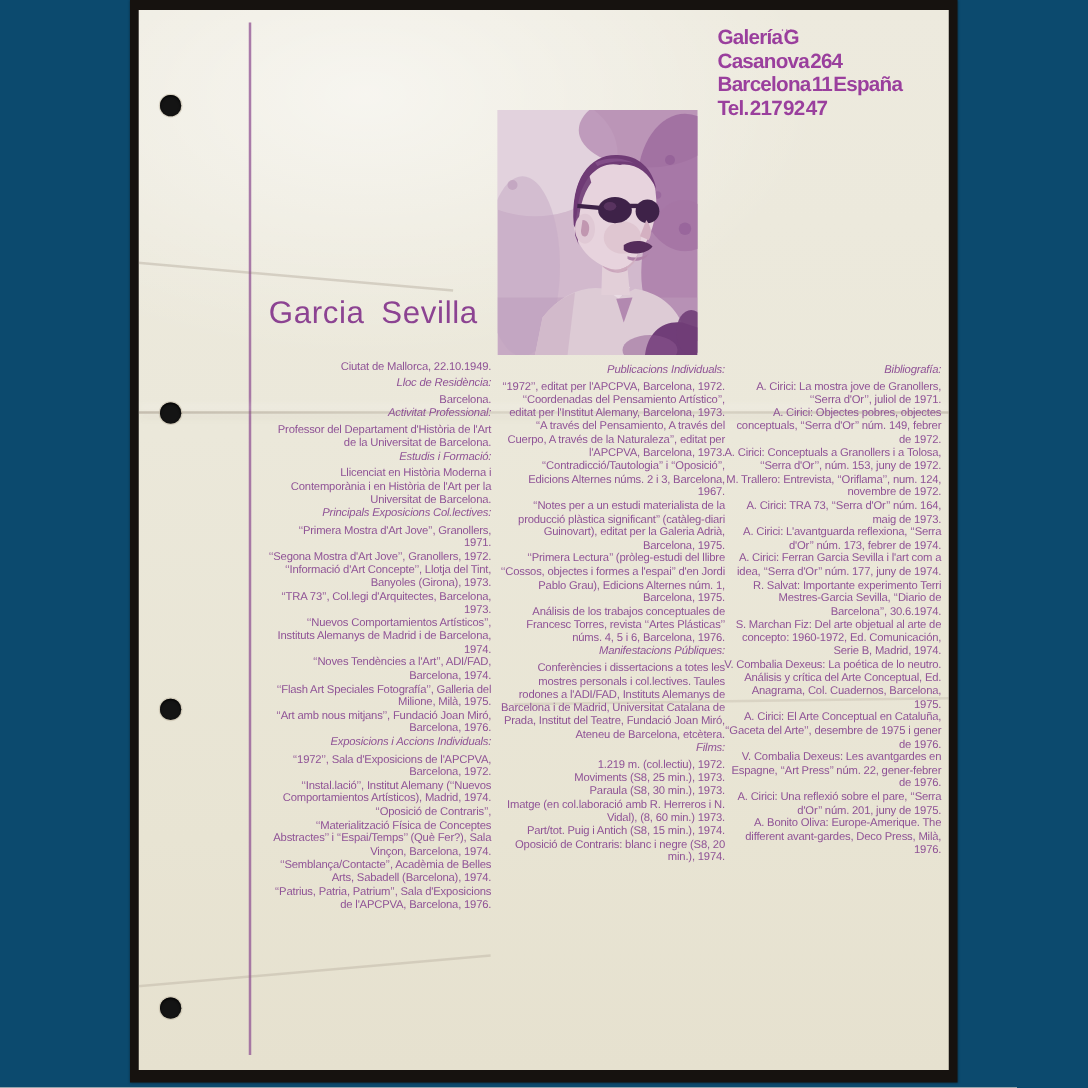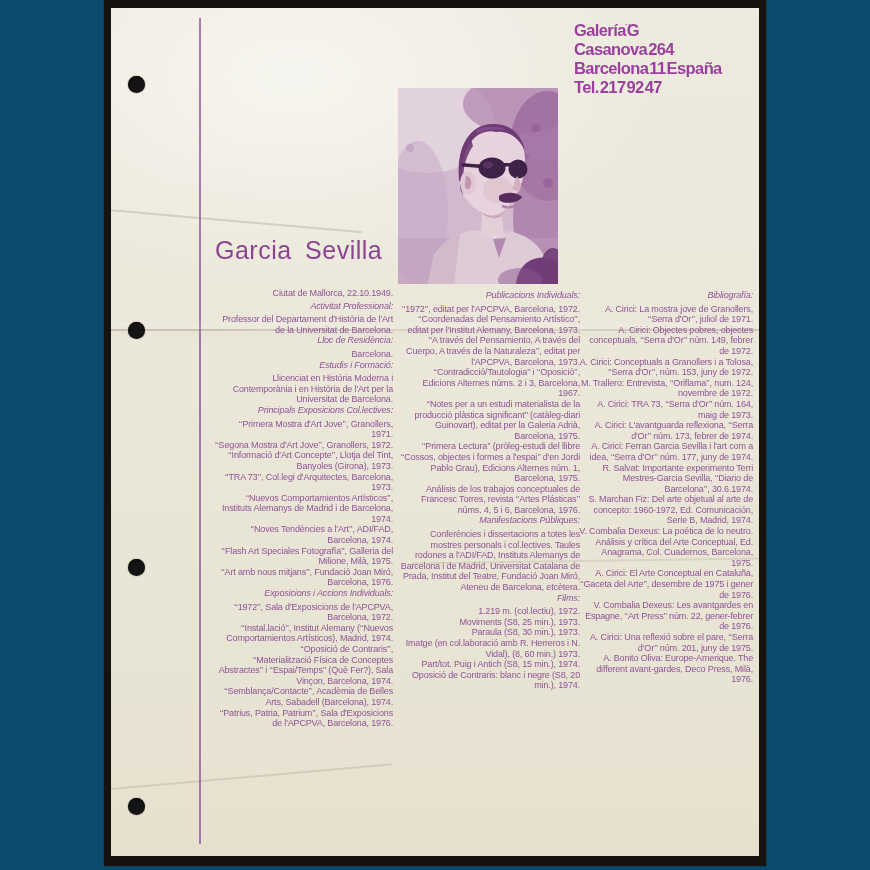--- a/index.html
+++ b/index.html
@@ -108,26 +108,26 @@
           <rect width="160" height="196" fill="#93539a" opacity="0.05"></rect>
         </svg>
       </div>
 
       <h1 class="artist-name">Garcia Sevilla</h1>
 
       <div class="col col-left">
         <p class="birth">Ciutat de Mallorca, 22.10.1949.</p>
         <div>
             <section class="section">
+              <p class="heading">Lloc de Residència:</p>
+              <p class="item">Barcelona.</p>
+            </section>
+            <section class="section">
               <p class="heading">Activitat Professional:</p>
               <p class="item">Professor del Departament d'Història de l'Art de la Universitat de Barcelona.</p>
-            </section>
-            <section class="section">
-              <p class="heading">Lloc de Residència:</p>
-              <p class="item">Barcelona.</p>
             </section>
             <section class="section">
               <p class="heading">Estudis i Formació:</p>
               <p class="item">Llicenciat en Història Moderna i Contemporània i en Història de l'Art per la Universitat de Barcelona.</p>
             </section>
             <section class="section">
               <p class="heading">Principals Exposicions Col.lectives:</p>
               <p class="item">‘‘Primera Mostra d'Art Jove’’, Granollers, 1971.</p>
               <p class="item">‘‘Segona Mostra d'Art Jove’’, Granollers, 1972.</p>
               <p class="item">‘‘Informació d'Art Concepte’’, Llotja del Tint, Banyoles (Girona), 1973.</p>

